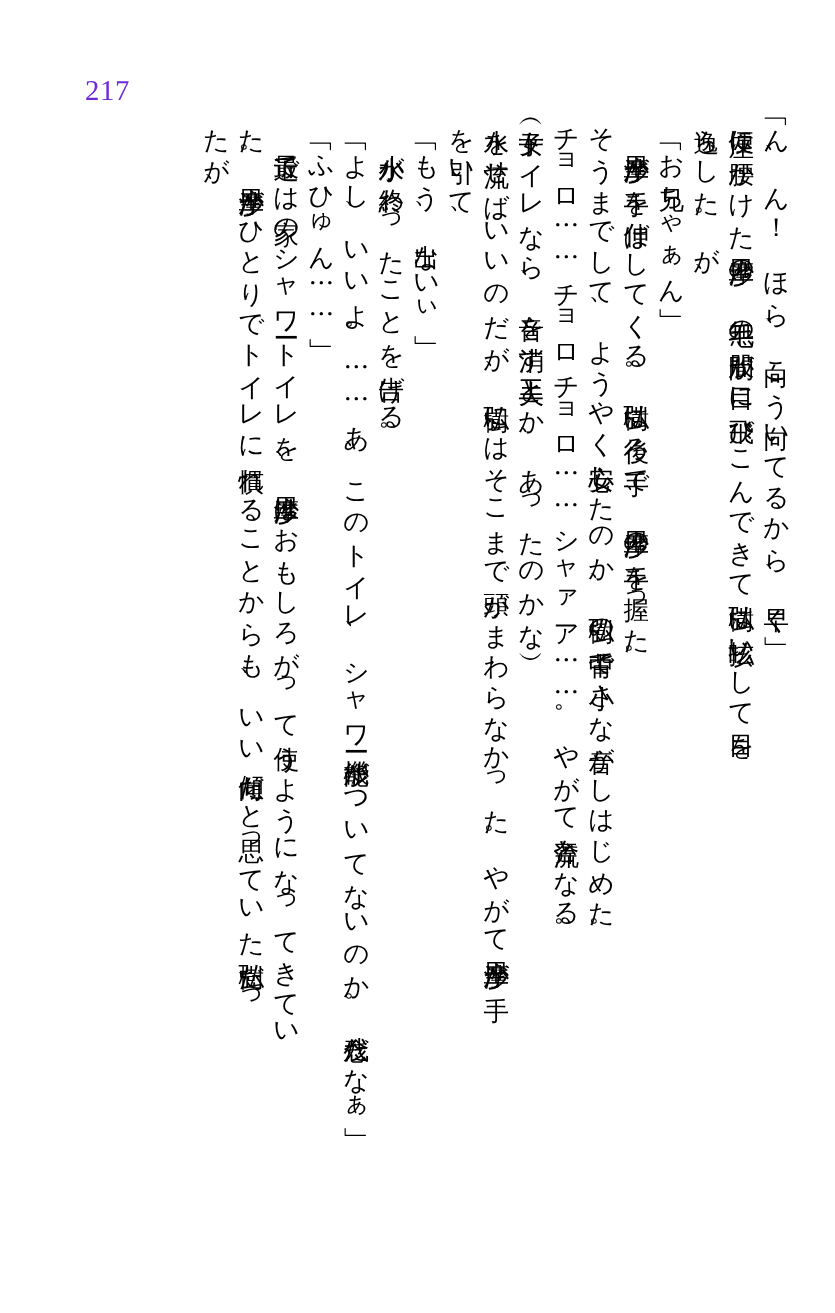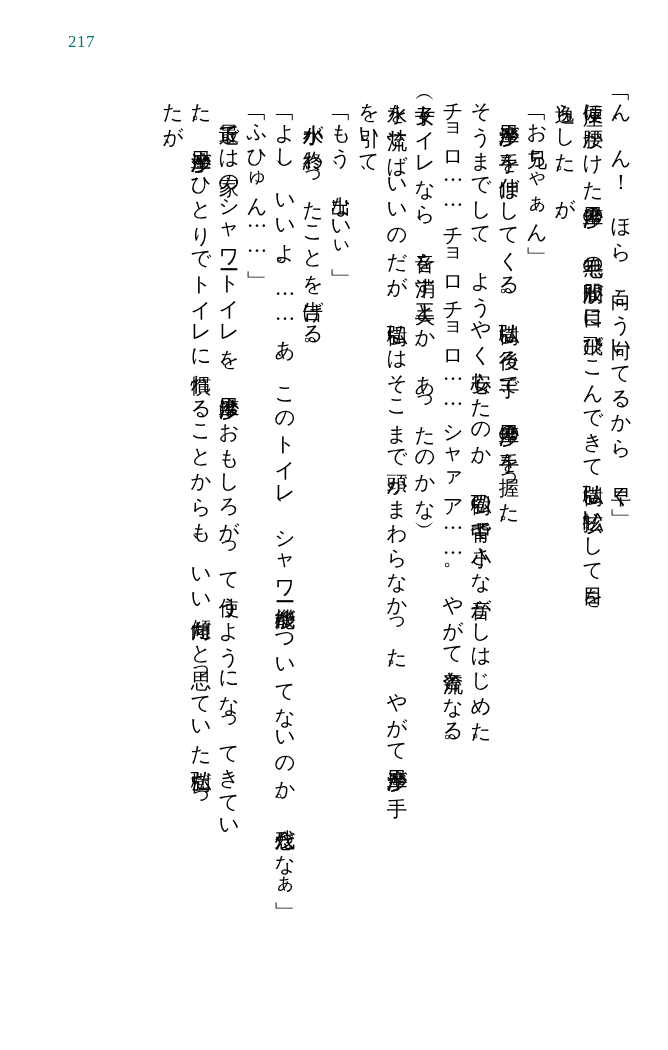--- a/index.html
+++ b/index.html
@@ -15,26 +15,26 @@
     color: #000000;
   }
   .page {
     position: relative;
     width: 668px;
     height: 1050px;
     background: #ffffff;
   }
   .page-number {
     position: absolute;
-    top: 32px;
+    top: 60px;
     left: 68px;
-    font-size: 17px;
+    font-size: 23px;
     font-family: "Liberation Serif", serif;
     letter-spacing: 0.5px;
-    color: #0f766e;
+    color: #6d28d9;
   }
   
   .body-text {
     position: absolute;
     top: 88px;
     left: 40px;
     width: 592px;
     height: 930px;
     display: flex;
     flex-direction: row-reverse;

